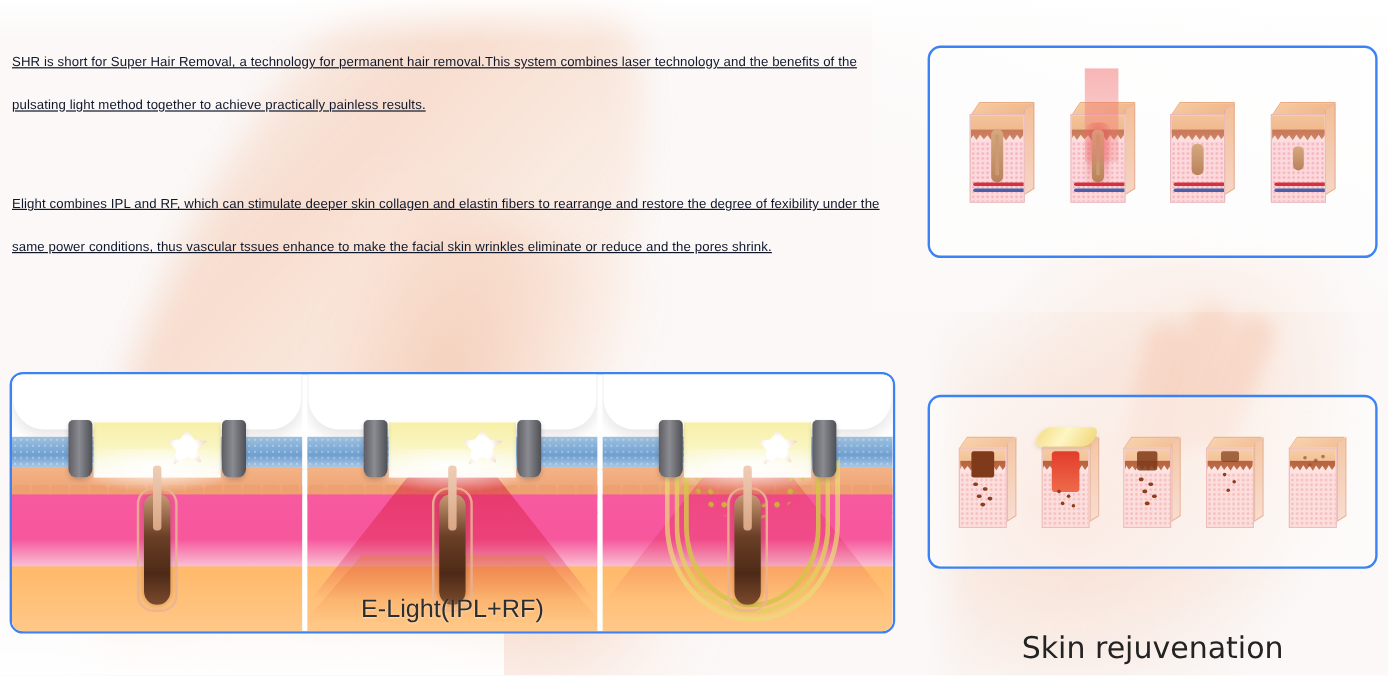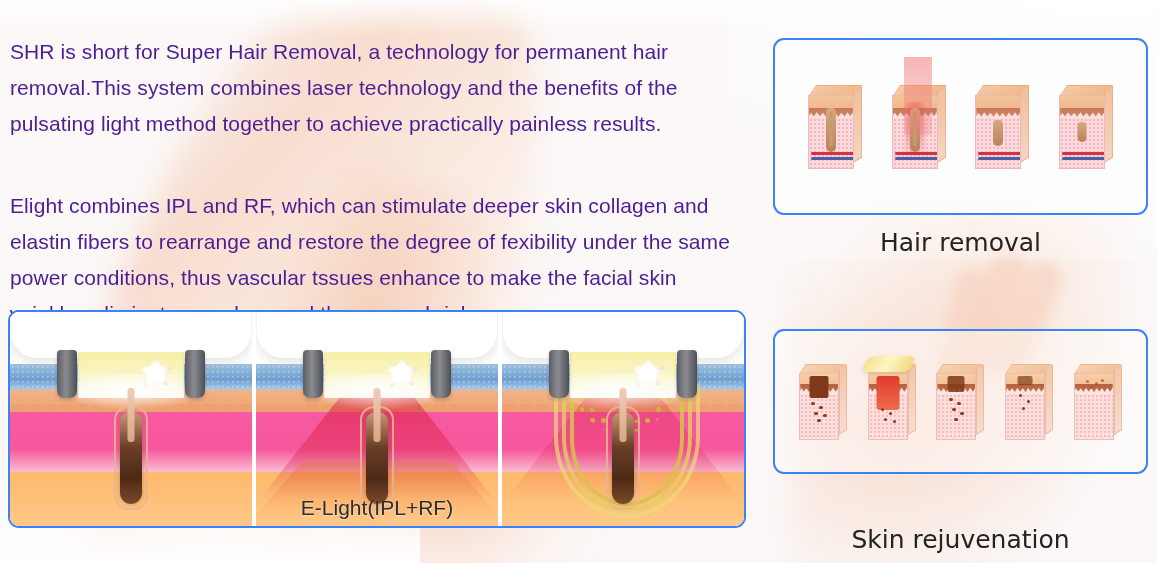--- a/index.html
+++ b/index.html
@@ -53,22 +53,23 @@
     background:linear-gradient(0deg,rgba(255,255,255,.95),rgba(255,255,255,0));
   }
   .bg-wash-top{
     position:absolute;left:0;top:0;width:1157px;height:36px;
     background:linear-gradient(180deg,rgba(255,255,255,.9),rgba(255,255,255,0));
   }
 
   
   .copy{position:absolute;left:10px;top:34px;width:726px;}
   .para{
-    font-size:21px;line-height:36px;color:#4c1d95;letter-spacing:.1px;
+    font-size:11px;line-height:36px;color:#0f172a;letter-spacing:.1px;
     margin:0;
+    text-decoration:underline;
   }
   .para.second{margin-top:46px;}
 
   
   .panel{
     position:absolute;border:2px solid #3b82f6;border-radius:11px;
     box-sizing:border-box;overflow:hidden;
   }
   .panel-elight{left:8px;top:310px;width:738px;height:218px;background:#ffffff;}
   .panel-hair{left:773px;top:38px;width:375px;height:177px;background:rgba(255,255,255,.60);}
@@ -402,21 +403,20 @@
           <div class="bf-hair bf-hair-tiny"></div>
           <div class="bf-vessel">
             <i class="bf-v-red"></i>
             <i class="bf-v-blue"></i>
           </div>
         </div>
       </div>
 
     </div>
   </div>
-  <div class="caption caption-hair">Hair removal</div>
 
   <div class="panel panel-skin">
     <div class="blocks-skin">
 
       <div class="sblk">
         <div class="sblk-top"></div>
         <div class="sblk-side"></div>
         <div class="sblk-face">
           <div class="sf-epi"></div>
           <div class="sf-dermline"></div>

